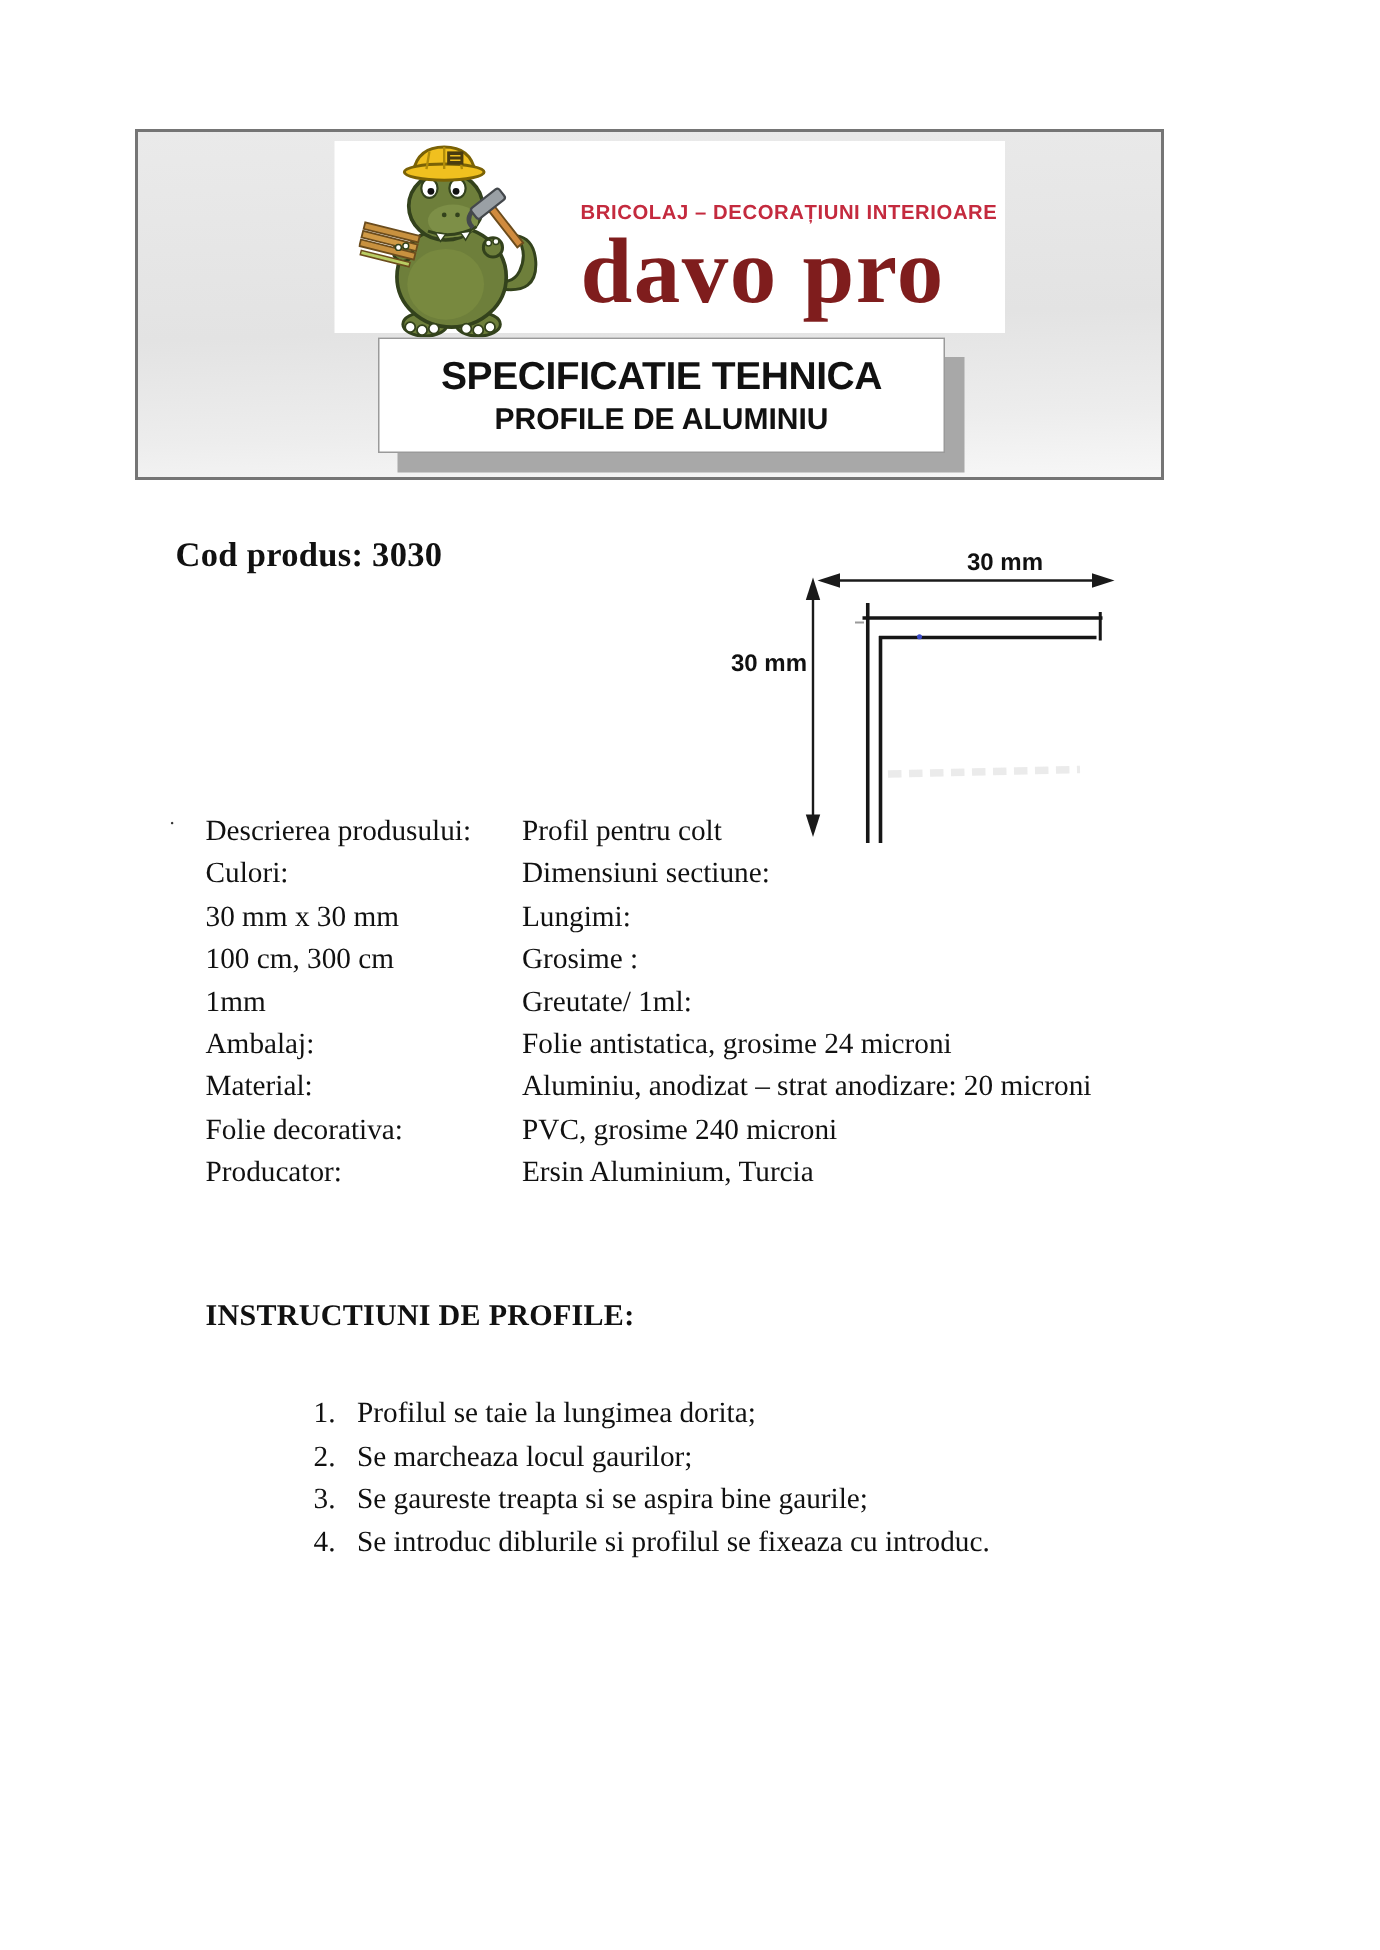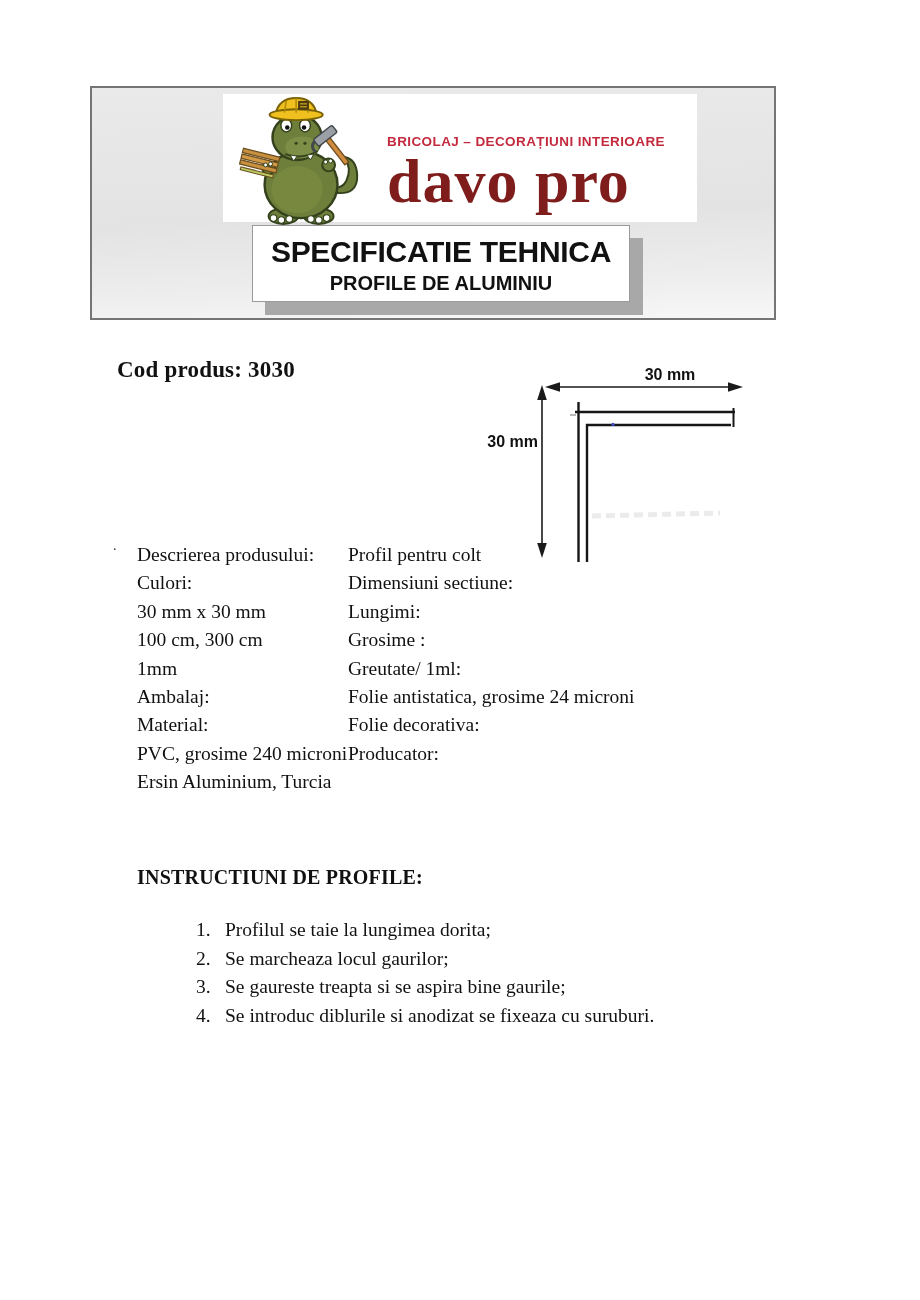--- a/index.html
+++ b/index.html
@@ -15,21 +15,20 @@
   
   .header-panel{
     position:absolute;left:90px;top:86px;width:686px;height:234px;
     background:linear-gradient(178deg,#eaeaea 0%,#e3e3e3 55%,#ededed 82%,#f7f7f7 100%);
     border:2px solid #757575;
     box-sizing:border-box;
   }
   .logo-area{
     position:absolute;left:131px;top:6px;width:447px;height:128px;
     background:#ffffff;
-    padding-left:27px;
   }
   .mascot{position:absolute;left:16px;top:2px;width:132px;height:130px;}
   .logo-text{position:absolute;left:164px;top:40px;width:280px;}
   .tagline{
     font-family:"Liberation Sans", sans-serif;
     font-weight:bold;font-size:13.5px;letter-spacing:0.4px;
     white-space:nowrap;
   }
   .brand{
     font-family:"Liberation Serif", serif;
@@ -37,21 +36,21 @@
     letter-spacing:1px;margin-top:3px;white-space:nowrap;
   }
 
   .spec-title-box{
     position:absolute;left:160px;top:137px;width:378px;height:77px;
     background:#ffffff;border:1px solid #9a9a9a;
     box-shadow:13px 13px 0 0 #a8a8a8;
     box-sizing:border-box;text-align:center;
     font-family:"Liberation Sans", sans-serif;font-weight:bold;
   }
-  .spec-title-main{font-size:30px;letter-spacing:-0.3px;margin-top:9px;}
+  .spec-title-main{font-size:26px;letter-spacing:-0.3px;margin-top:9px;}
   .spec-title-sub{font-size:20px;margin-top:3px;}
 
   
   .cod-produs{
     position:absolute;left:117px;top:357px;
     font-size:23px;font-weight:bold;letter-spacing:0.2px;
   }
   .stray-period{position:absolute;left:113px;top:538px;font-size:14px;color:#333;}
 
   .spec-table{
@@ -60,21 +59,21 @@
     font-size:19.5px;line-height:28.4px;
   }
   .spec-label,.spec-value{white-space:nowrap;}
 
   .instructions-heading{
     position:absolute;left:137px;top:866px;
     font-size:20px;font-weight:bold;letter-spacing:0.2px;
   }
   .instructions-list{
     position:absolute;left:196px;top:916px;
-    margin:0;padding:0;list-style:none;
+    margin:13px;padding:0;list-style:none;
     font-size:19.5px;line-height:28.6px;
     counter-reset:instr;
   }
   .instructions-list li{counter-increment:instr;}
   .instructions-list li::before{
     content:counter(instr) ".";
     display:inline-block;width:29px;
   }
 
   
@@ -196,27 +195,28 @@
     <div class="spec-label">Dimensiuni sectiune:</div>
     <div class="spec-value">30 mm x 30 mm</div>
     <div class="spec-label">Lungimi:</div>
     <div class="spec-value">100 cm, 300 cm</div>
     <div class="spec-label">Grosime :</div>
     <div class="spec-value">1mm</div>
     <div class="spec-label">Greutate/ 1ml:</div>
     <div class="spec-label">Ambalaj:</div>
     <div class="spec-value">Folie antistatica, grosime 24 microni</div>
     <div class="spec-label">Material:</div>
+    <div class="spec-value">Aluminiu, anodizat – strat anodizare: 20 microni</div>
     <div class="spec-label">Folie decorativa:</div>
     <div class="spec-value">PVC, grosime 240 microni</div>
     <div class="spec-label">Producator:</div>
     <div class="spec-value">Ersin Aluminium, Turcia</div>
   </div>
 
   <div class="instructions-heading">INSTRUCTIUNI DE PROFILE:</div>
   <ol class="instructions-list">
     <li>Profilul se taie la lungimea dorita;</li>
     <li>Se marcheaza locul gaurilor;</li>
     <li>Se gaureste treapta si se aspira bine gaurile;</li>
-    <li>Se introduc diblurile si anodizat se fixeaza cu suruburi.</li>
+    <li>Se introduc diblurile si profilul se fixeaza cu introduc.</li>
   </ol>
 
 </div>
 
 </body></html>

